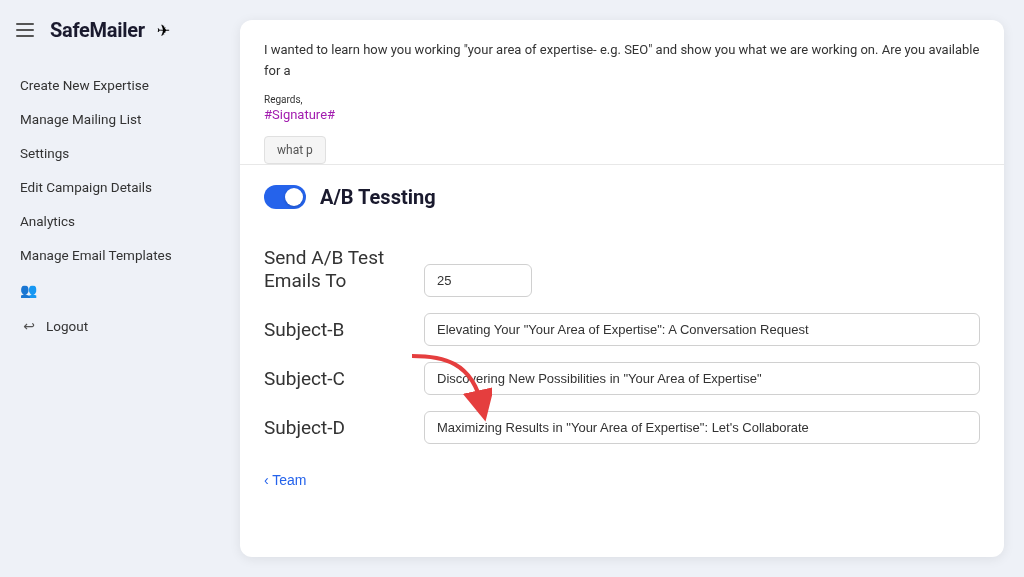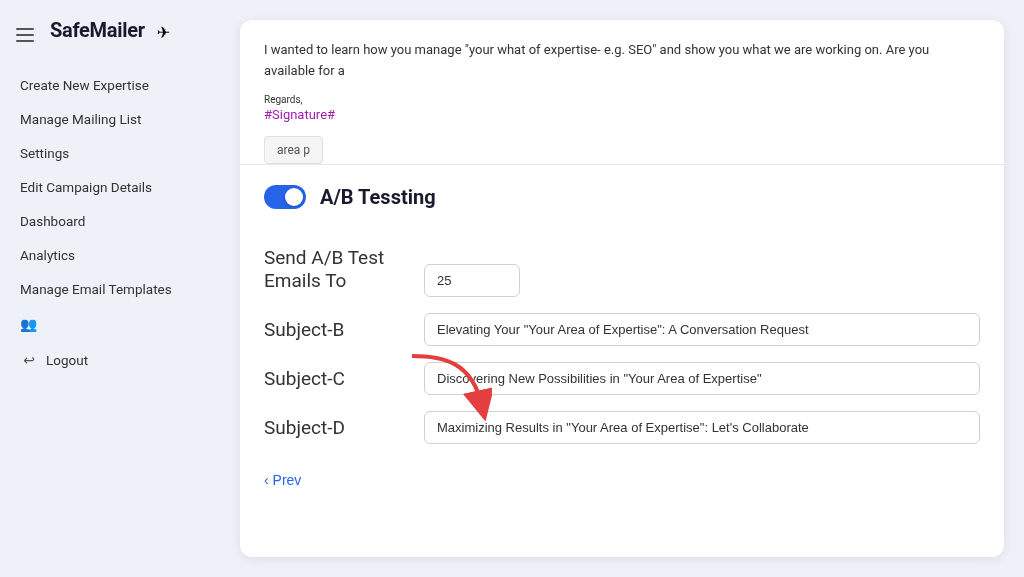--- a/index.html
+++ b/index.html
@@ -16,21 +16,21 @@
       width: 230px;
       min-width: 230px;
       background: #eef1f7;
       padding: 0;
       display: flex;
       flex-direction: column;
     }
 
     .sidebar-header {
       display: flex;
-      align-items: flex-end;
+      align-items: center;
       padding: 18px 16px 18px 16px;
       gap: 10px;
     }
 
     .hamburger-icon {
       display: flex;
       flex-direction: column;
       gap: 4px;
       cursor: pointer;
       margin-right: 6px;
@@ -207,21 +207,21 @@
       border: 1px solid #d0d0d0;
       border-radius: 6px;
       padding: 8px 12px;
       font-size: 13px;
       color: #333;
       background: #fff;
       outline: none;
     }
 
     .small-input {
-      width: 96px;
+      width: 108px;
       margin-top: 23px;
     }
 
     
     .prev-btn {
       display: inline-flex;
       align-items: center;
       gap: 6px;
       color: #2563eb;
       font-size: 14px;
@@ -263,47 +263,44 @@
     <a class="nav-item">
       <span>Manage Mailing List</span>
     </a>
     <a class="nav-item">
       <span>Settings</span>
     </a>
     <a class="nav-item">
       <span>Edit Campaign Details</span>
     </a>
     <a class="nav-item">
-      <span>Dashboard</span>
-    </a>
-    <a class="nav-item">
       <span>Analytics</span>
     </a>
     <a class="nav-item">
       <span>Manage Email Templates</span>
     </a>
     <a class="nav-item">
       <span class="nav-icon">👥</span>
     </a>
     <a class="nav-item">
       <span class="nav-icon">↩</span>
       <span>Logout</span>
     </a>
   </nav>
 </div>
 
 <div class="main-content">
   <div class="content-card">
 
     <div class="email-preview">
-      <p class="email-body-text">I wanted to learn how you manage "your what of expertise- e.g. SEO" and show you what we are working on. Are you available for a</p>
+      <p class="email-body-text">I wanted to learn how you working "your area of expertise- e.g. SEO" and show you what we are working on. Are you available for a</p>
       <p class="email-regards">Regards,</p>
       <p class="email-signature">#Signature#</p>
       <div class="editor-toolbar">
-        <span>area  p</span>
+        <span>what  p</span>
       </div>
     </div>
 
     <div class="ab-section">
 
       
       <svg class="arrow-annotation" viewBox="0 0 100 80" xmlns="http://www.w3.org/2000/svg">
         <defs>
           <marker id="arrowhead" markerWidth="8" markerHeight="8" refX="4" refY="4" orient="auto">
             <path d="M0,0 L8,4 L0,8 Z" fill="#e53e3e"></path>
@@ -343,18 +340,18 @@
       <td class="label-cell">Subject-D</td>
       <td class="input-cell">
         <input class="form-input " value="Maximizing Results in &quot;Your Area of Expertise&quot;: Let's Collaborate" style="">
       </td>
     </tr>
           </tbody>
       </table>
 
       
       <button class="prev-btn">
-        <span>‹ Prev</span>
+        <span>‹ Team</span>
       </button>
 
     </div>
   </div>
 </div>
 
 </body></html>

